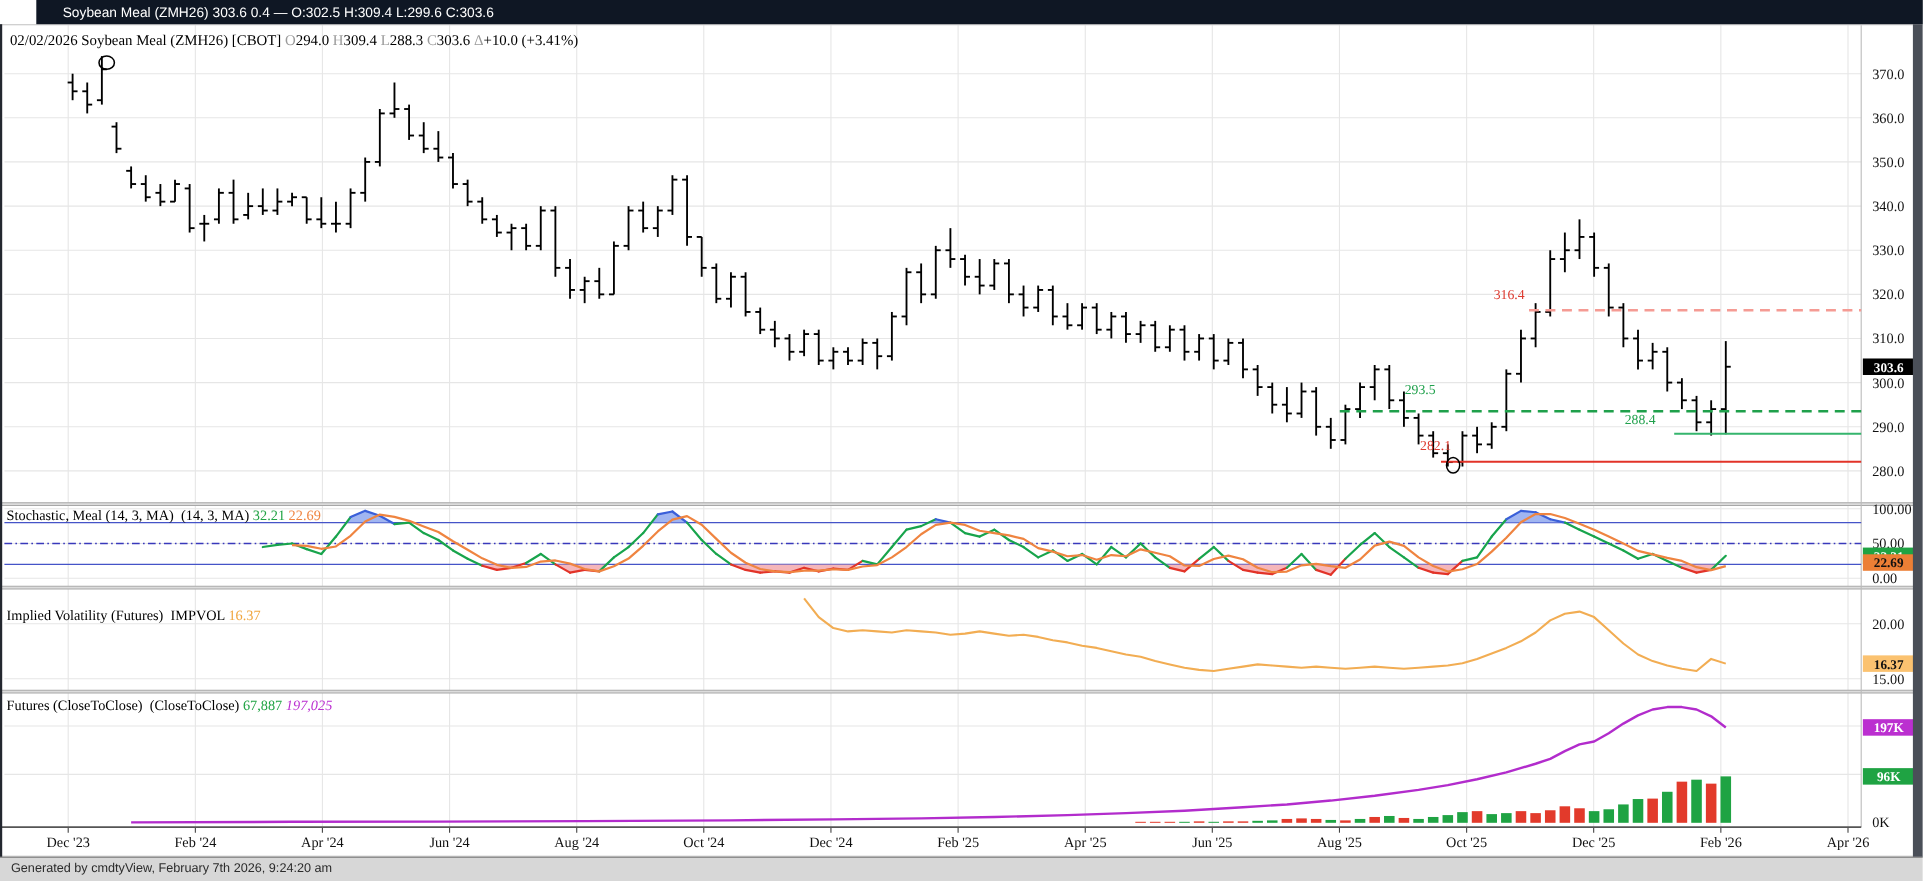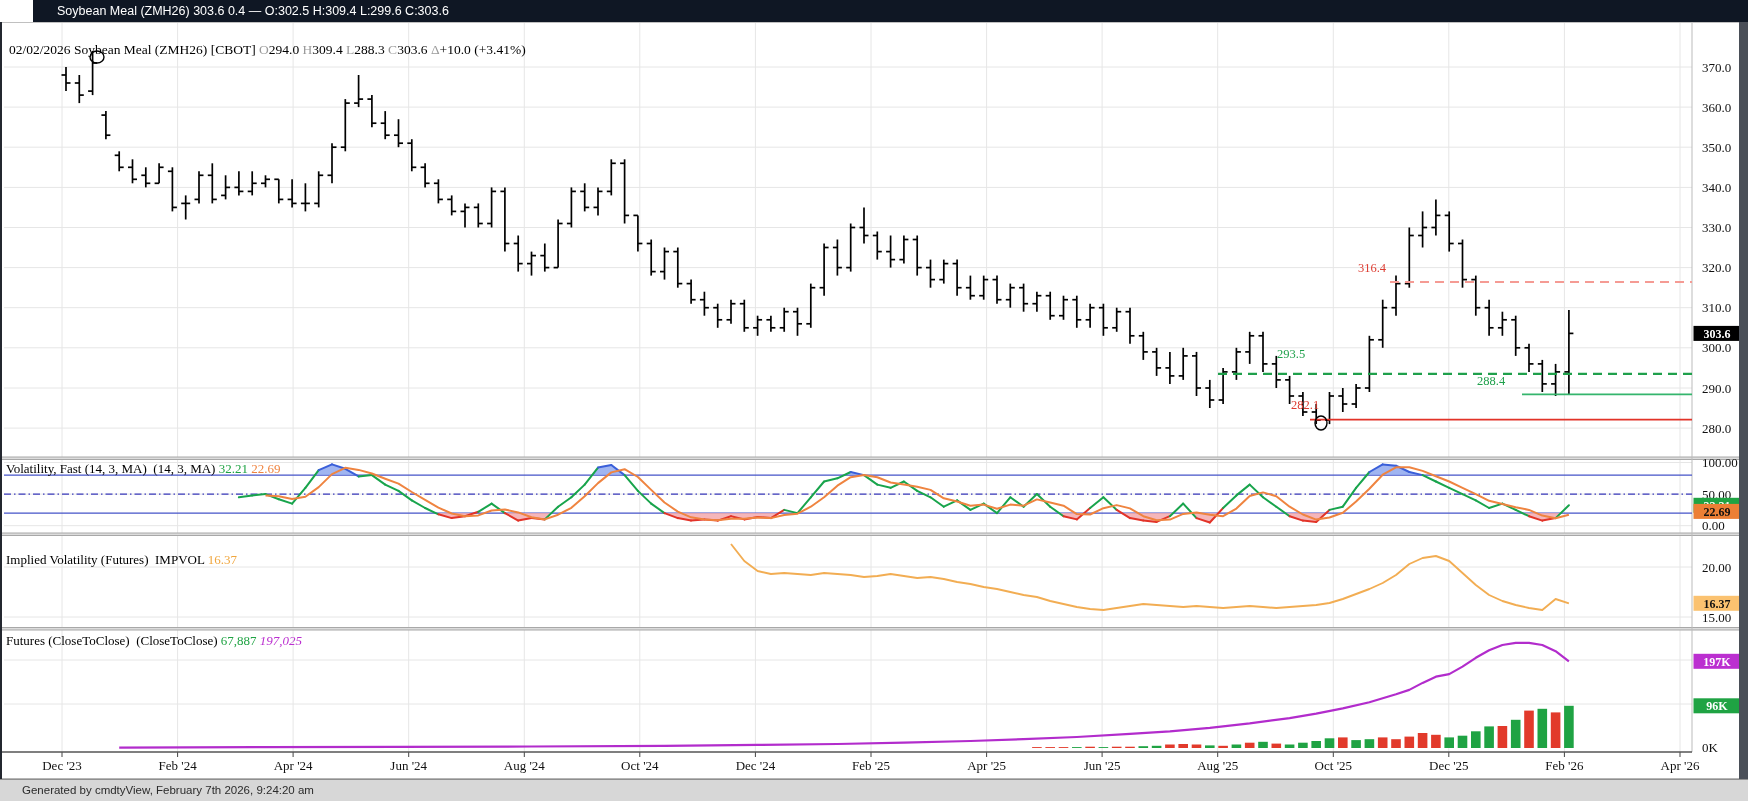--- a/index.html
+++ b/index.html
@@ -3,22 +3,22 @@
 <meta charset="utf-8">
 <style>
   html,body{margin:0;padding:0;background:#ffffff;width:1748px;height:801px;overflow:hidden;
     font-family:"Liberation Serif",serif;}
   #stage{position:relative;width:1748px;height:801px;background:#fff;}
   #plot{position:absolute;left:0;top:0;}
   .titlebar{position:absolute;left:0;top:0;width:1748px;height:22px;background:#0f1724;color:#fff;
     font-family:"Liberation Sans",sans-serif;font-size:12.5px;line-height:22px;padding-left:24px;box-sizing:border-box;margin-left:33px;}
   .statusbar{position:absolute;left:0;top:779px;width:1748px;height:22px;background:#d7d7d7;
     border-top:1px solid #8f8f8f;color:#2b2b2b;font-family:"Liberation Sans",sans-serif;font-size:11.5px;
-    line-height:21px;padding-left:22px;box-sizing:border-box;}
-  .hdr{position:absolute;left:9px;top:42px;font-size:13.5px;color:#000;white-space:pre;}
+    line-height:21px;padding-left:10px;box-sizing:border-box;}
+  .hdr{position:absolute;left:9px;top:29px;font-size:13.5px;color:#000;white-space:pre;}
   .hdr .dim{color:#9a9a9a;}
   .row{position:absolute;left:6px;font-size:13px;color:#000;white-space:pre;}
   .g{color:#1fa343;} .o{color:#ef8440;} .m{color:#bb2fd0;font-style:italic;} .amber{color:#f0a63e;}
   .leftedge{position:absolute;left:0;top:22px;width:2px;height:757px;background:#23272f;}
   .rightstrip{position:absolute;left:1739px;top:22px;width:9px;height:757px;background:#4a4f58;}
 </style>
 </head>
 <body>
 <div id="stage">
 
@@ -683,21 +683,21 @@
       <rect x="1693.5" y="698.3" width="47" height="15" fill="#1fa343"></rect>
       <text x="1717" y="710.3" font-size="12" font-weight="bold" text-anchor="middle" fill="#ffffff">96K</text>
     </svg>
 
 <div class="titlebar">
   <span>Soybean Meal (ZMH26) 303.6 0.4 — O:302.5 H:309.4 L:299.6 C:303.6</span>
 </div>
 
 <div class="hdr"><span>02/02/2026</span> <span>Soybean Meal (ZMH26) [CBOT]</span> <span class="dim">O</span><span>294.0</span> <span class="dim">H</span><span>309.4</span> <span class="dim">L</span><span>288.3</span> <span class="dim">C</span><span>303.6</span> <span class="dim">Δ</span><span>+10.0 (+3.41%)</span></div>
 
-<div class="row" style="top:460.5px"><span>Volatility, Fast (14, 3, MA)</span>  <span>(14, 3, MA)</span> <span class="g">32.21</span> <span class="o">22.69</span></div>
+<div class="row" style="top:460.5px"><span>Stochastic, Meal (14, 3, MA)</span>  <span>(14, 3, MA)</span> <span class="g">32.21</span> <span class="o">22.69</span></div>
 
 <div class="row" style="top:552px"><span>Implied Volatility (Futures)</span>  <span>IMPVOL</span> <span class="amber">16.37</span></div>
 
 <div class="row" style="top:633px"><span>Futures (CloseToClose)</span>  <span>(CloseToClose)</span> <span class="g">67,887</span> <span class="m">197,025</span></div>
 
 <div class="leftedge"></div>
 <div class="rightstrip"></div>
 
 <div class="statusbar">
   <span>Generated by cmdtyView, February 7th 2026, 9:24:20 am</span>

